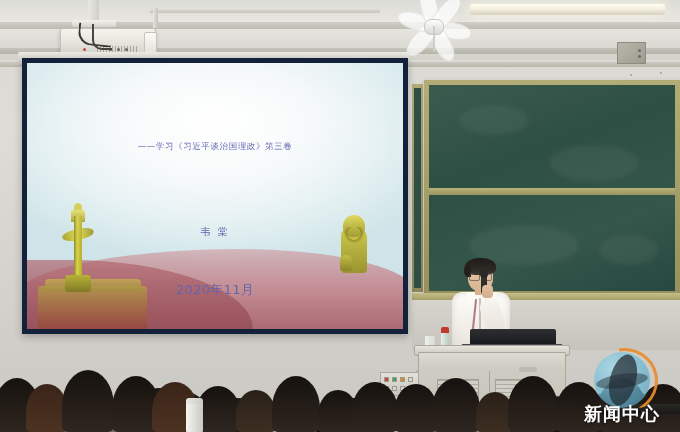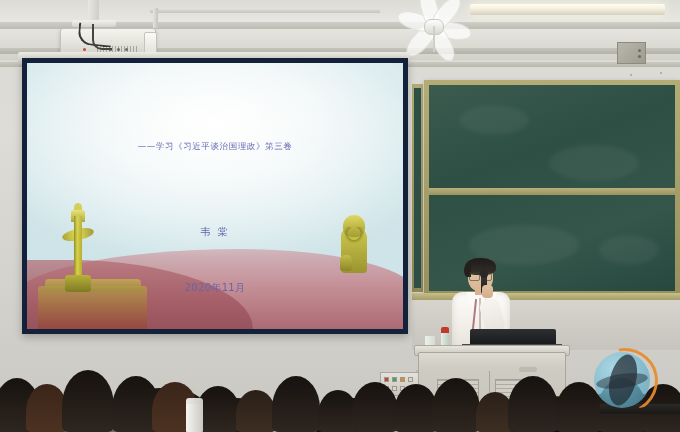--- a/index.html
+++ b/index.html
@@ -223,21 +223,21 @@
   .slide-author {
     position:absolute; left:0; right:0; top:61%;
     text-align:center; font-size:10px; letter-spacing:2px; color:#5d62ad;
   }
   .slide-affil {
     position:absolute; left:0; right:0; top:71.5%;
     text-align:center; font-size:7.5px; letter-spacing:.3px; color:#6266ac;
   }
   .slide-date {
     position:absolute; left:0; right:0; top:82%;
-    text-align:center; font-size:10px; letter-spacing:.3px; color:#6266ac;
+    text-align:center; font-size:13px; letter-spacing:.3px; color:#6266ac;
   }
 
   
   .bb-outer {
     position:absolute; left:424px; top:80px; width:256px; height:216px;
     background:linear-gradient(180deg,#b3ac74,#97905c);
     padding:5px; box-shadow:0 2px 6px rgba(0,0,0,.2);
   }
   .bb-inner {
     position:relative; width:100%; height:100%;
@@ -632,15 +632,16 @@
     <div class="thermos"></div>
     <div class="thermos-cap"></div>
     <div class="desk-edge"></div>
   </div>
 
   <div class="watermark">
     <div class="wm-globe"></div>
     <div class="wm-band"></div>
     <div class="wm-band2"></div>
     <div class="wm-arc"></div>
+    <div class="wm-text">新闻中心</div>
   </div>
 
 </div>
 
 </body></html>

